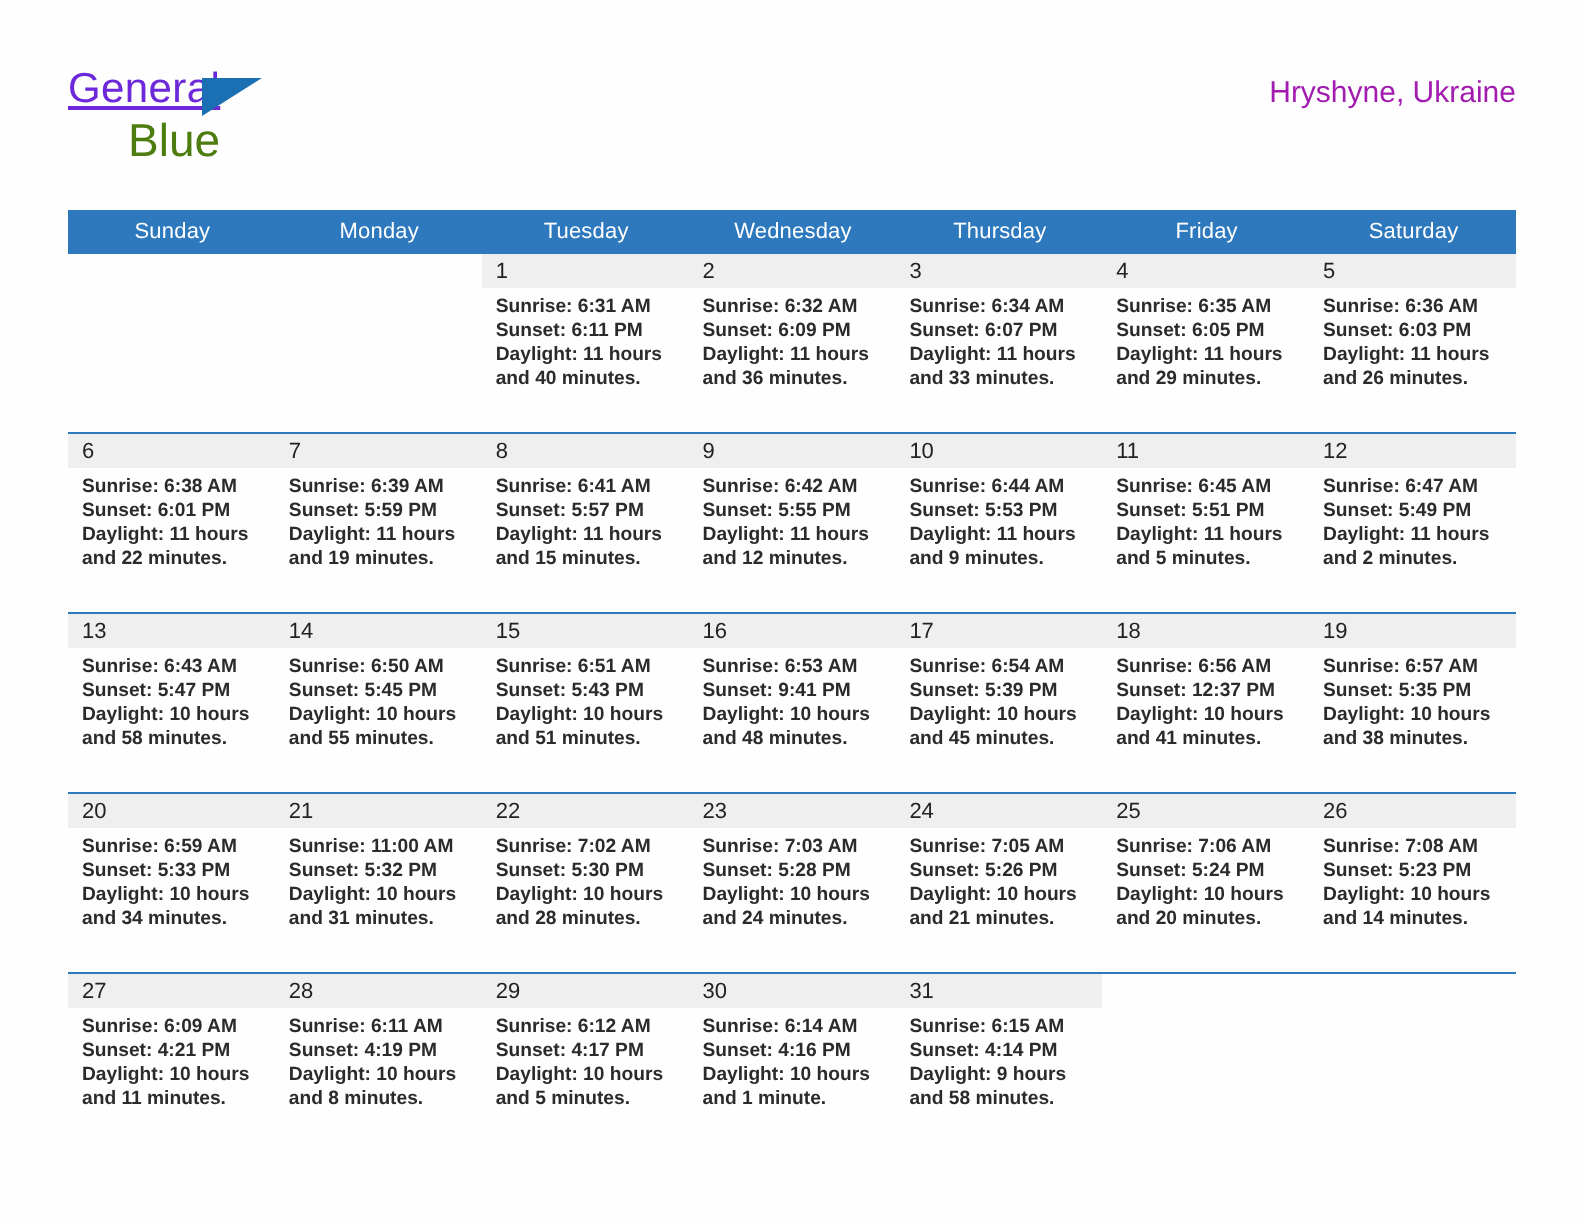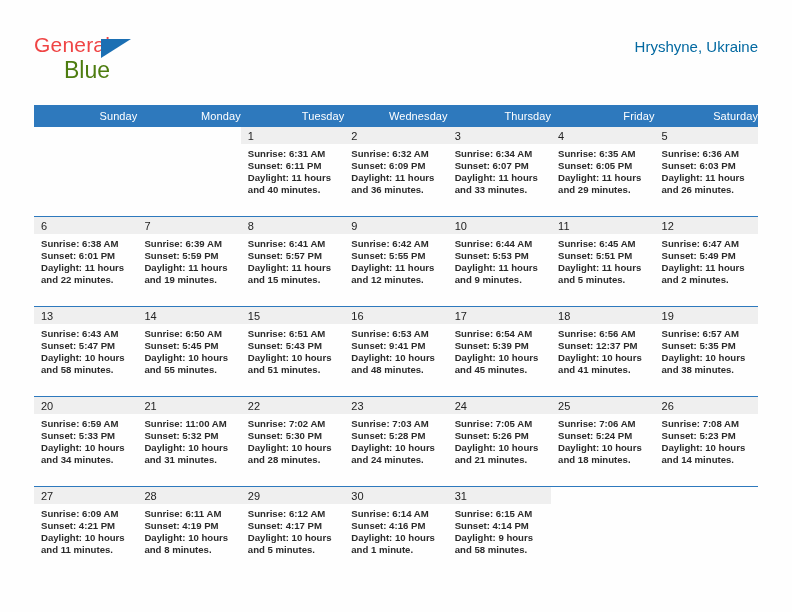--- a/index.html
+++ b/index.html
@@ -32,22 +32,23 @@
     top: 0;
     width: 200px;
     height: 58px;
   }
   .logo-general {
     position: absolute;
     left: 0;
     top: 0;
     font-size: 21px;
     letter-spacing: 0.2px;
-    color: #ef4444;
+    color: #6d28d9;
     font-family: "Liberation Sans", sans-serif;
+    text-decoration: underline;
   }
   .logo-tri {
     position: absolute;
     left: 67px;
     top: 6px;
     width: 0;
     height: 0;
     border-left: 30px solid #1b6fb3;
     border-bottom: 19px solid transparent;
   }
@@ -67,42 +68,42 @@
   }
   .cal-title {
     font-size: 26px;
     font-weight: normal;
     color: #222222;
     line-height: 32px;
     letter-spacing: 0.1px;
   }
   .cal-sub {
     font-size: 15px;
-    color: #0369a1;
+    color: #a21caf;
     line-height: 22px;
     margin-top: 3px;
   }
 
   
   .calendar {
     position: absolute;
     left: 34px;
     top: 105px;
     width: 724px;
     border-collapse: collapse;
     table-layout: fixed;
   }
   .calendar col { width: 103.43px; }
 
   thead th {
     background: #2e79bd;
     color: #ffffff;
     font-size: 11px;
     font-weight: normal;
-    text-align: right;
+    text-align: center;
     padding: 5px 0 5px 1px;
     height: 20px;
     letter-spacing: 0.1px;
   }
 
   tbody tr.week-row > td {
     vertical-align: top;
     padding: 0;
     border-top: 1.5px solid #2e79bd;
     height: 89px;
@@ -470,21 +471,21 @@
               </div>
             </div>
           </td>
           <td>
             <div class="cell-inner">
               <div class="daynum-band">25</div>
               <div class="details">
                 <div>Sunrise: 7:06 AM</div>
                 <div>Sunset: 5:24 PM</div>
                 <div>Daylight: 10 hours</div>
-                <div>and 18 minutes.</div>
+                <div>and 20 minutes.</div>
               </div>
             </div>
           </td>
           <td>
             <div class="cell-inner">
               <div class="daynum-band">26</div>
               <div class="details">
                 <div>Sunrise: 7:08 AM</div>
                 <div>Sunset: 5:23 PM</div>
                 <div>Daylight: 10 hours</div>

